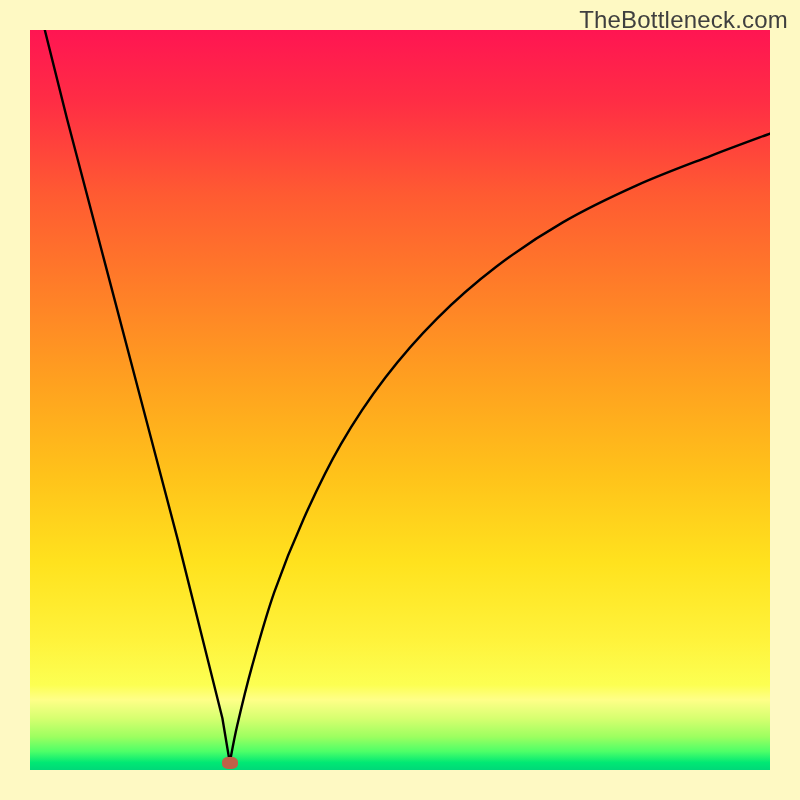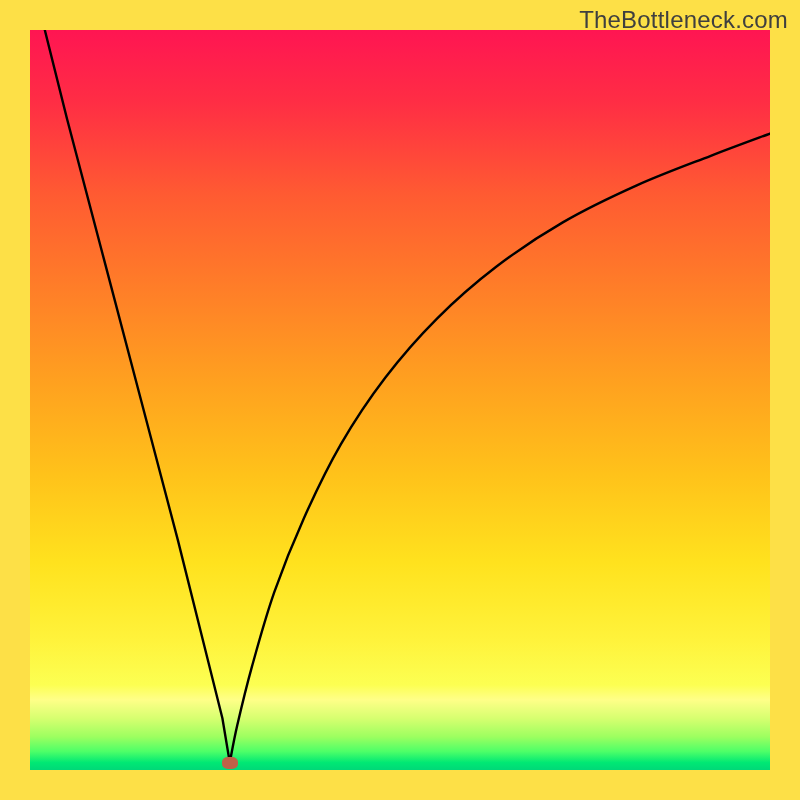--- a/index.html
+++ b/index.html
@@ -8,21 +8,21 @@
     width: 800px;
     height: 800px;
     overflow: hidden;
     background: #000;
     font-family: Arial, Helvetica, sans-serif;
   }
   .frame {
     position: relative;
     width: 800px;
     height: 800px;
-    background: #fde047;
+    background: #fef9c3;
     text-align: right;
   }
   .plot {
     position: absolute;
     left: 30px;
     top: 30px;
     width: 740px;
     height: 740px;
     overflow: hidden;
   }

